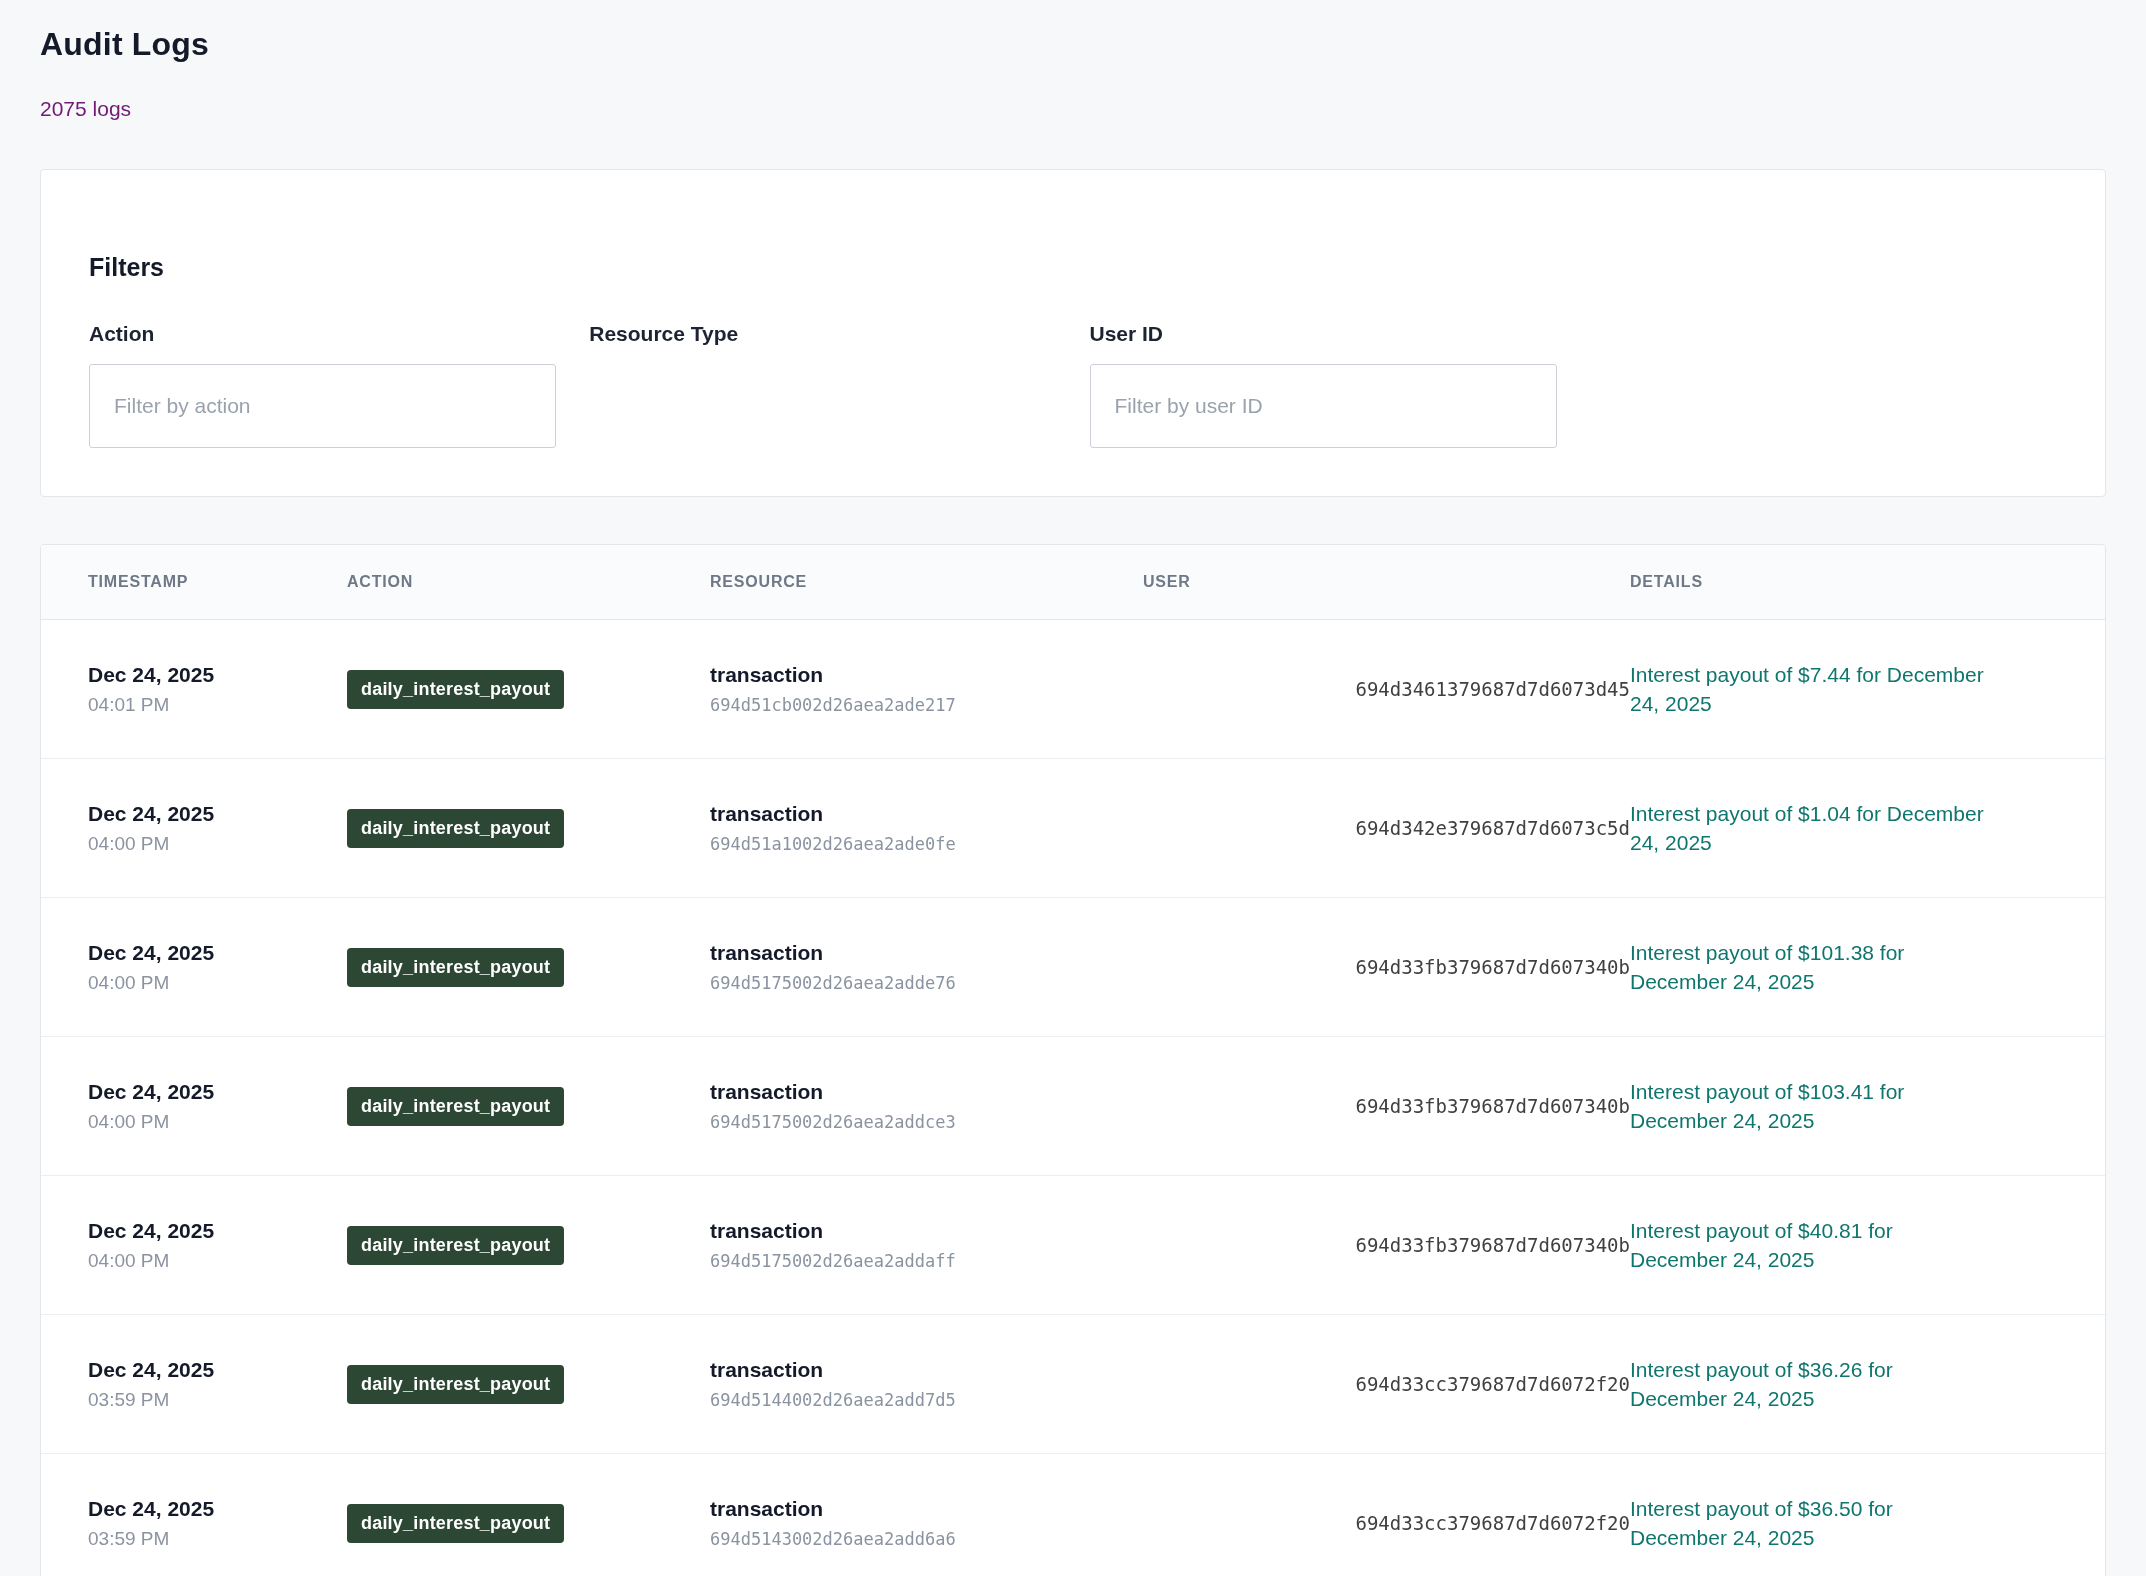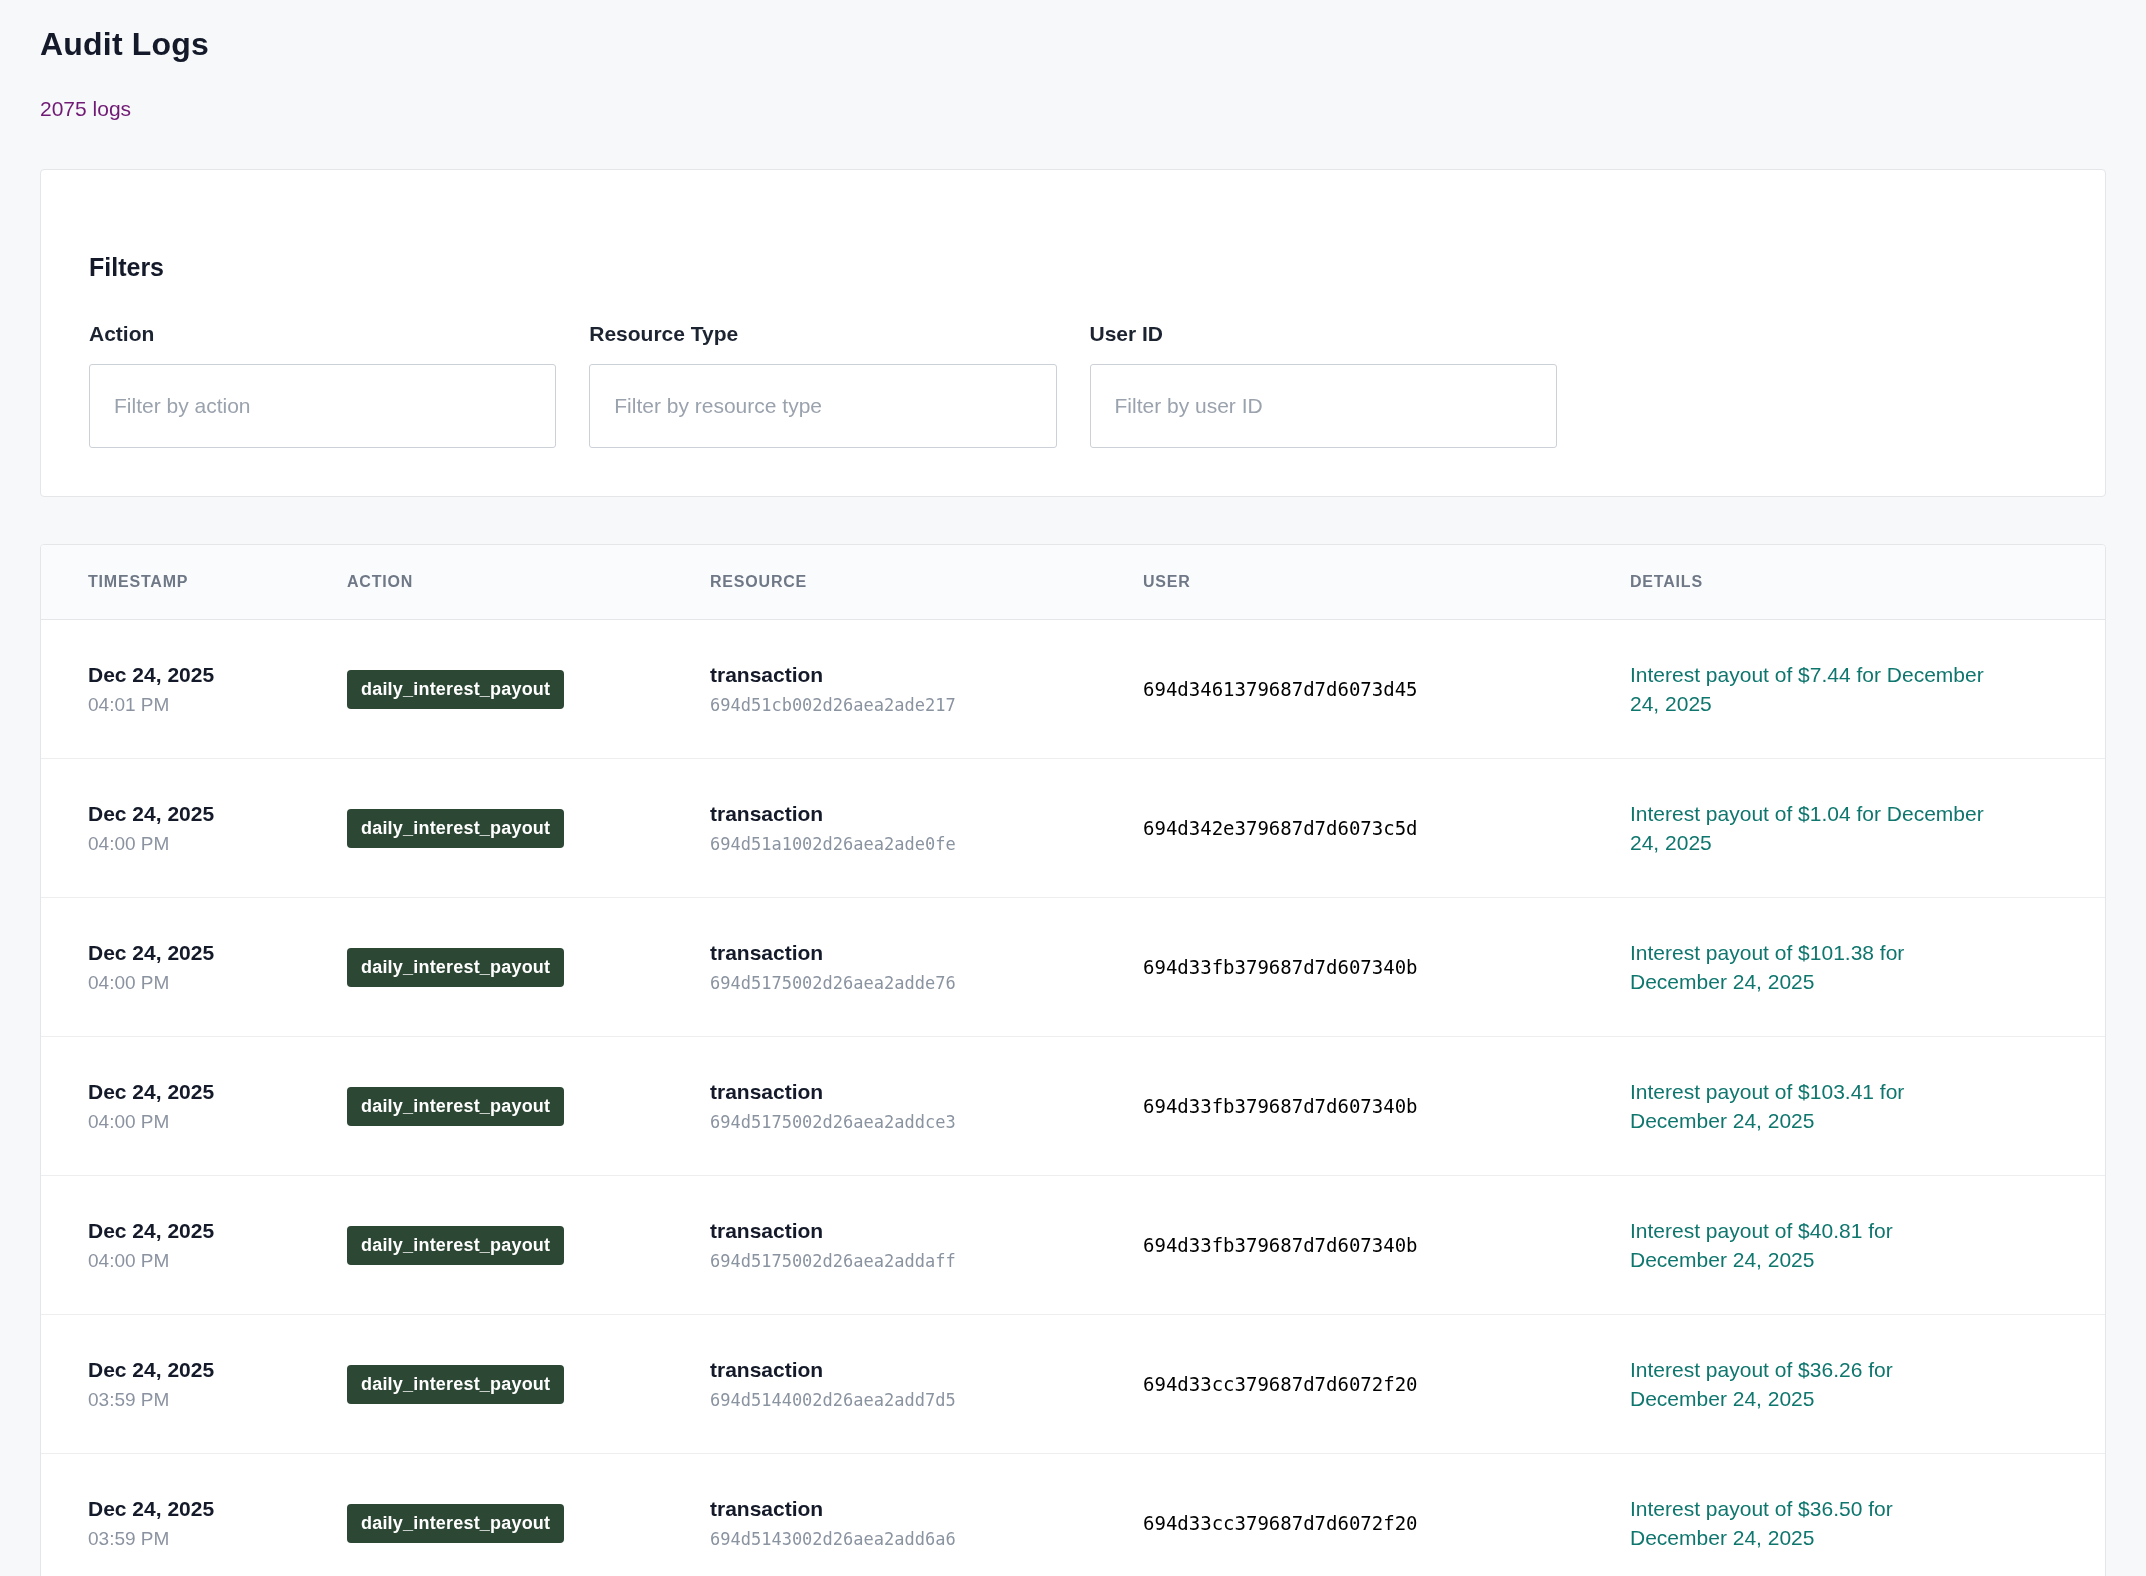--- a/index.html
+++ b/index.html
@@ -84,21 +84,22 @@
   .cell-resource-type { font-size: 21px; font-weight: 700; color: #141a29; }
   .cell-resource-id {
     font-family: "DejaVu Sans Mono", monospace;
     font-size: 17px;
     color: #8a93a0;
     margin-top: 8px;
   }
   .cell-user {
     font-family: "DejaVu Sans Mono", monospace;
     font-size: 19px;
-    color: #000000;
+    color: #404040;
+    text-align: right;
   }
   .cell-details {
     font-size: 21px;
     color: #0f766e;
     line-height: 1.4;
     max-width: 390px;
     padding-right: 30px;
   }
 </style>
 </head>
@@ -111,21 +112,20 @@
 
   <div class="card filters-card">
     <div class="filters-heading">Filters</div>
     <div class="filters-grid">
       <div class="filter-field">
         <div class="filter-label">Action</div>
         <input class="filter-input" type="text" placeholder="Filter by action" style="">
       </div>
       <div class="filter-field">
         <div class="filter-label">Resource Type</div>
-        <input class="filter-input" type="text" placeholder="Filter by resource type" style="">
       </div>
       <div class="filter-field">
         <div class="filter-label">User ID</div>
         <input class="filter-input" type="text" placeholder="Filter by user ID" style="">
       </div>
     </div>
   </div>
 
   <div class="card table-card">
 

